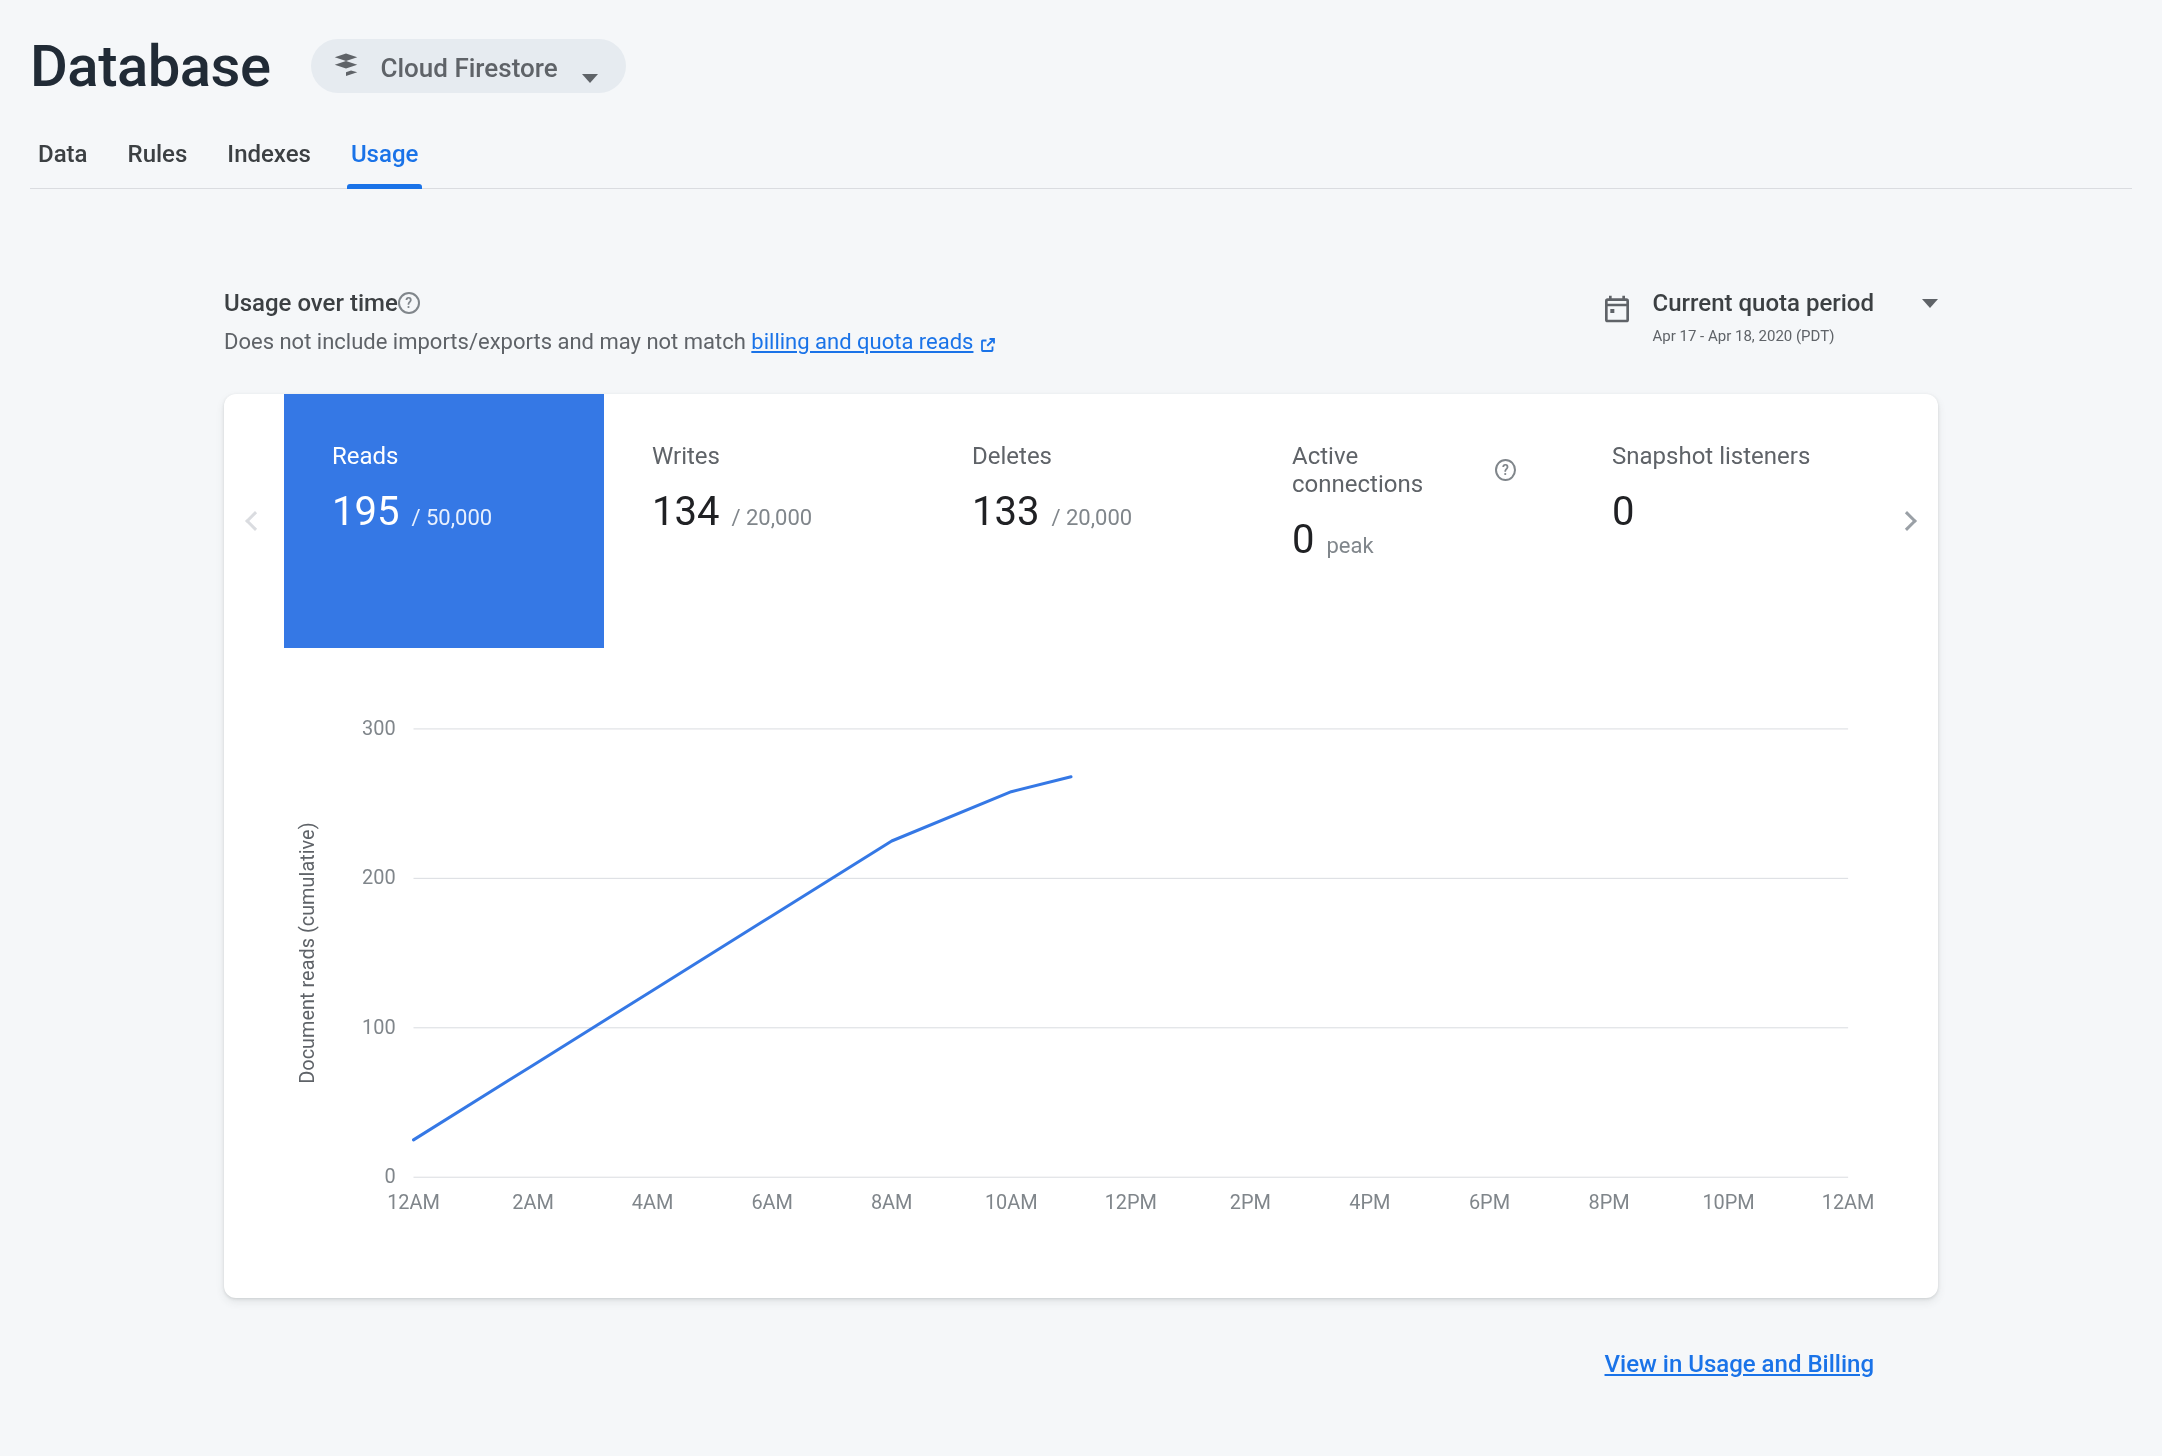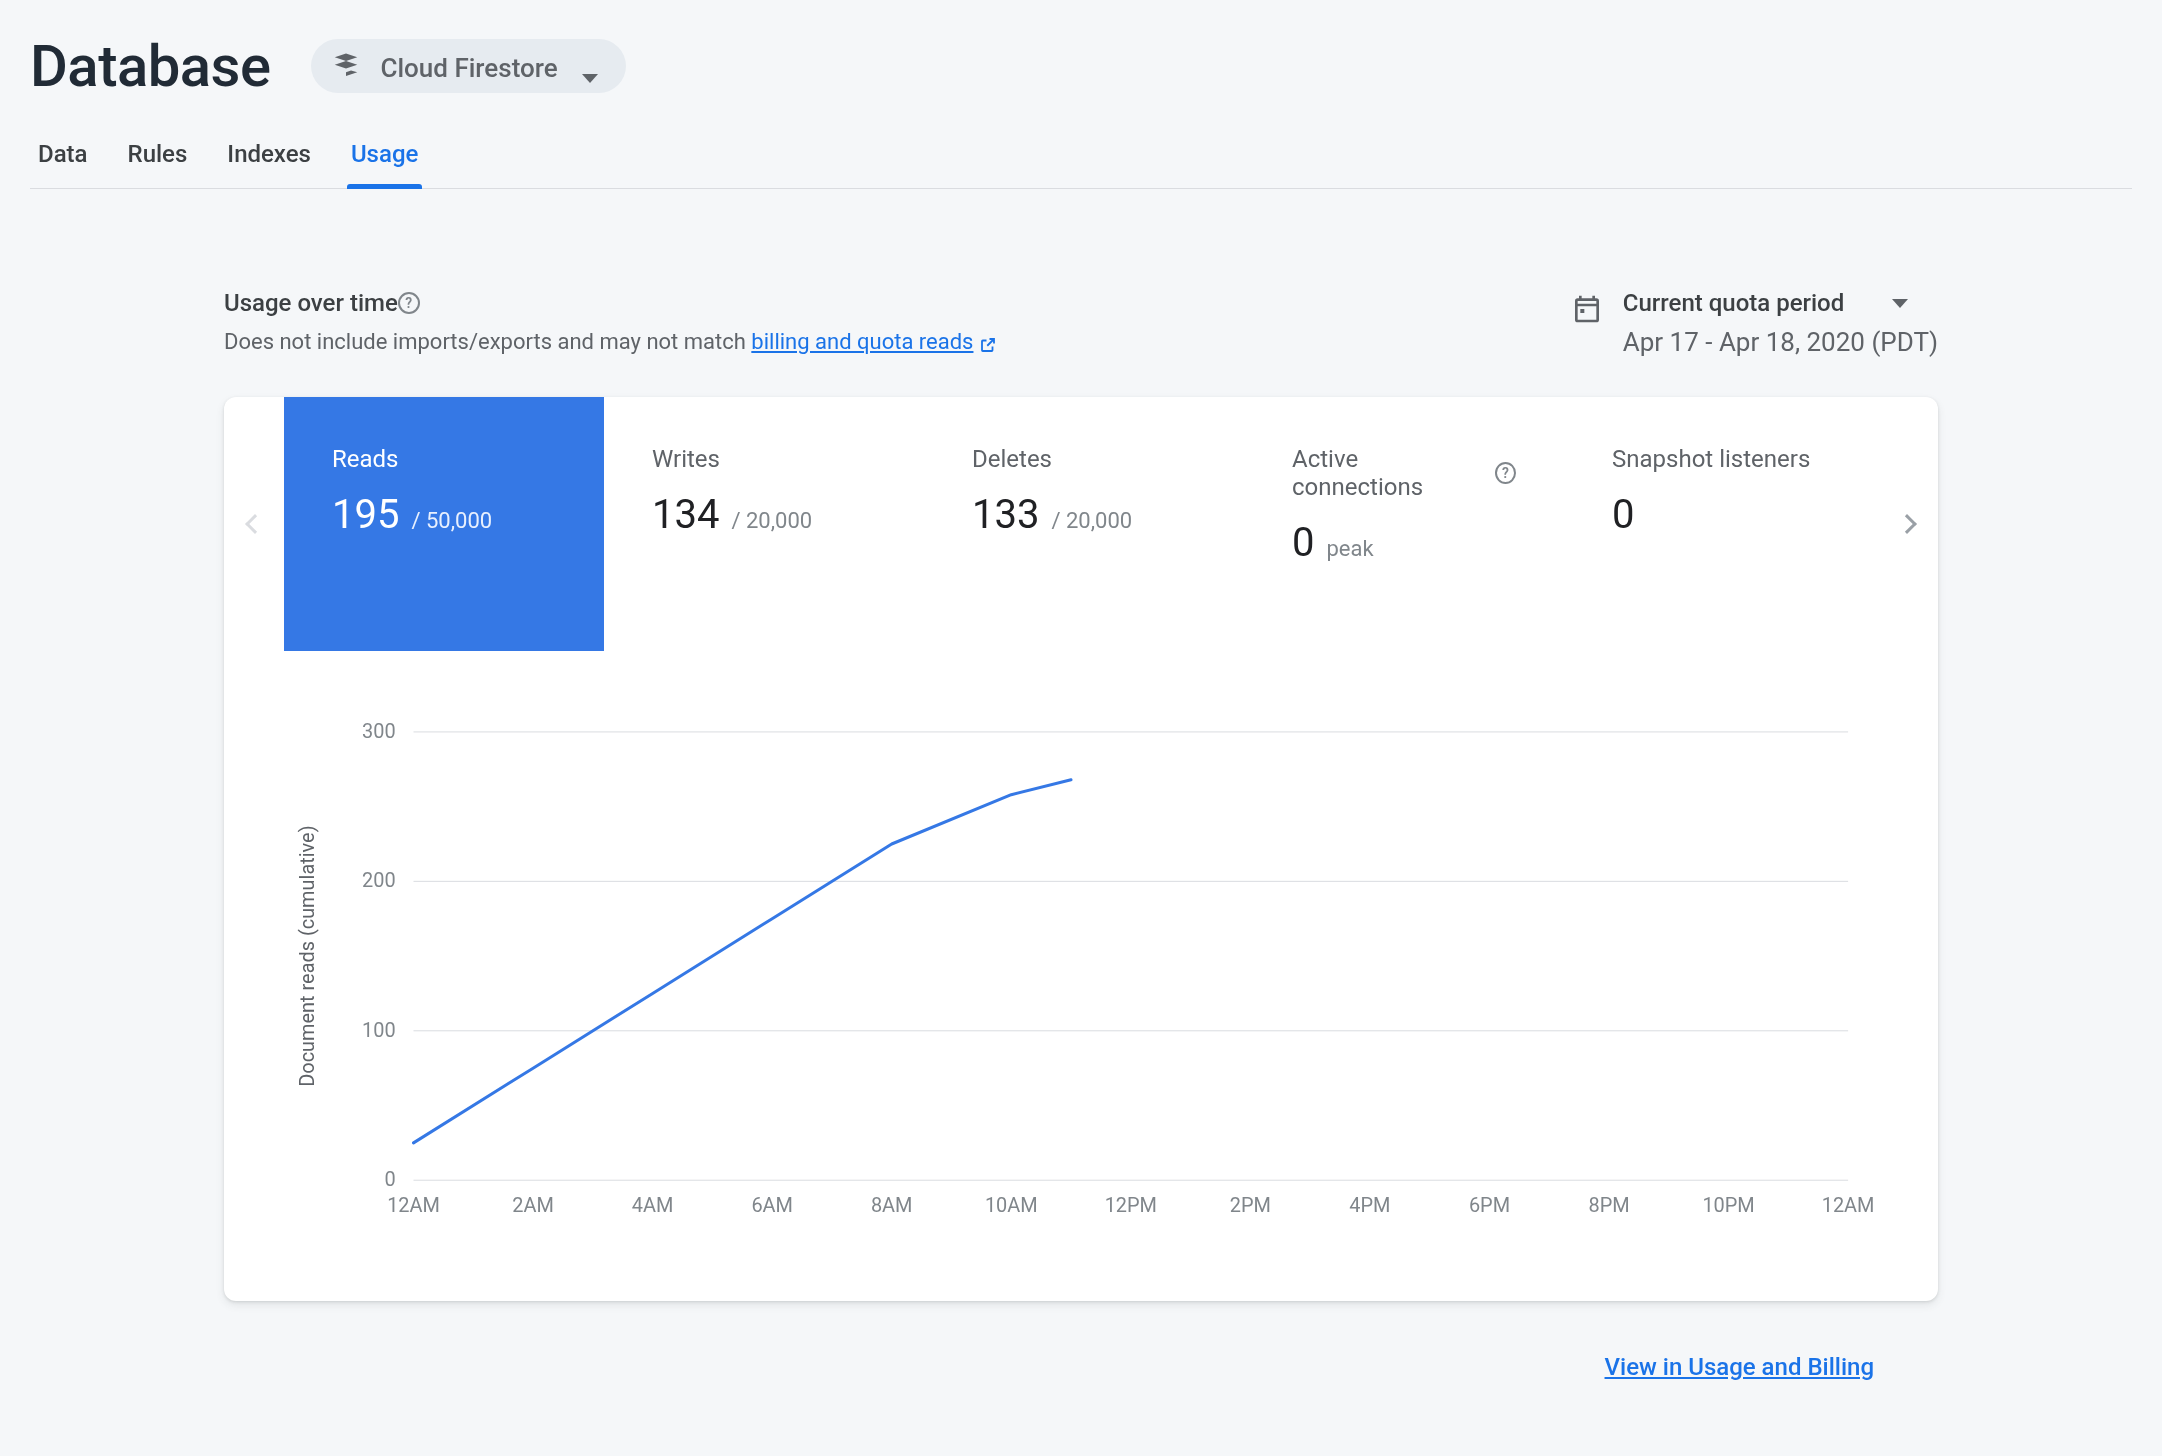--- a/index.html
+++ b/index.html
@@ -38,21 +38,21 @@
 .section-subtitle { font-size: 22px; color: #5f6368; margin-top: 12px; }
 .section-subtitle a { color: #1a73e8; text-decoration: underline; }
 .ext-link-icon { width:18px; height:18px; display:inline-block; vertical-align:middle; margin-left:6px; }
 
 .period-block { display:flex; align-items:flex-start; gap:20px; }
 .calendar-icon { width:32px; height:32px; margin-top:4px; }
 .period-text { }
 .period-label-row { display:flex; align-items:center; gap:48px; }
 .period-label { font-size:24px; color:#3c4043; font-weight:500; }
 .period-caret { width:0; height:0; border-left:8px solid transparent; border-right:8px solid transparent; border-top:9px solid #5f6368; }
-.period-range { font-size:26px; color:#5f6368; margin-top:10px; }
+.period-range { font-size:15px; color:#5f6368; margin-top:10px; }
 
 .card {
   background: #fff; border-radius: 12px;
   box-shadow: 0 1px 3px rgba(60,64,67,.15), 0 4px 8px rgba(60,64,67,.1);
   overflow: hidden;
 }
 .metric-row { display:flex; align-items:stretch; position:relative; height:254px; border-bottom:0; }
 .scroll-btn { position:absolute; top:50%; transform:translateY(-50%); width:30px; height:30px; display:flex; align-items:center; justify-content:center; color:#9aa0a6; cursor:pointer; }
 .scroll-left { left:16px; }
 .scroll-right { right:16px; }

